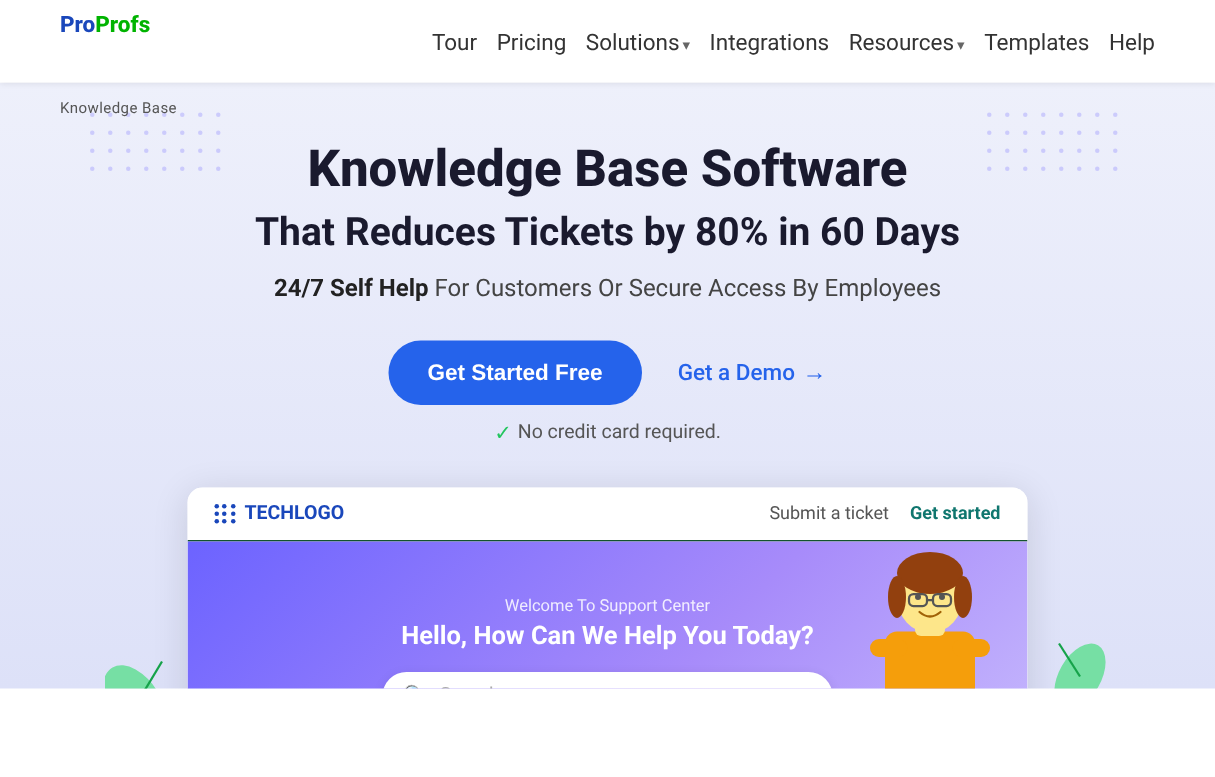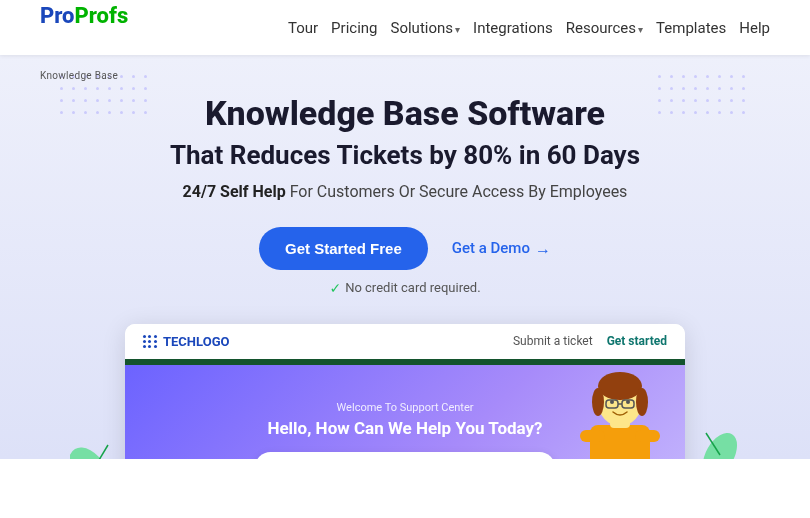--- a/index.html
+++ b/index.html
@@ -16,21 +16,21 @@
       box-shadow: 0 1px 4px rgba(0,0,0,0.08);
       position: relative;
       z-index: 10;
     }
     .logo-area {
       display: flex;
       flex-direction: column;
       line-height: 1;
     }
     .logo-proprofs {
-      font-size: 22px;
+      font-size: 15px;
       font-weight: 800;
       color: #1a47bb;
       margin-top: 31px;
     }
     .logo-proprofs span { color: #00b300; }
     .logo-sub {
       font-size: 10px;
       color: #555;
       letter-spacing: 0.3px;
       margin-top: 44px;
@@ -135,21 +135,21 @@
       box-shadow: 0 4px 24px rgba(0,0,0,0.12);
       overflow: hidden;
       position: relative;
       z-index: 2;
     }
     .preview-topbar {
       display: flex;
       align-items: center;
       justify-content: space-between;
       padding: 10px 18px;
-      border-bottom: 6px solid #14532d;
+      border-bottom: 1px solid #14532d;
       background: #fff;
     }
     .tech-logo {
       display: flex;
       align-items: center;
       gap: 6px;
       font-size: 13px;
       font-weight: 700;
       color: #1a47bb;
     }

